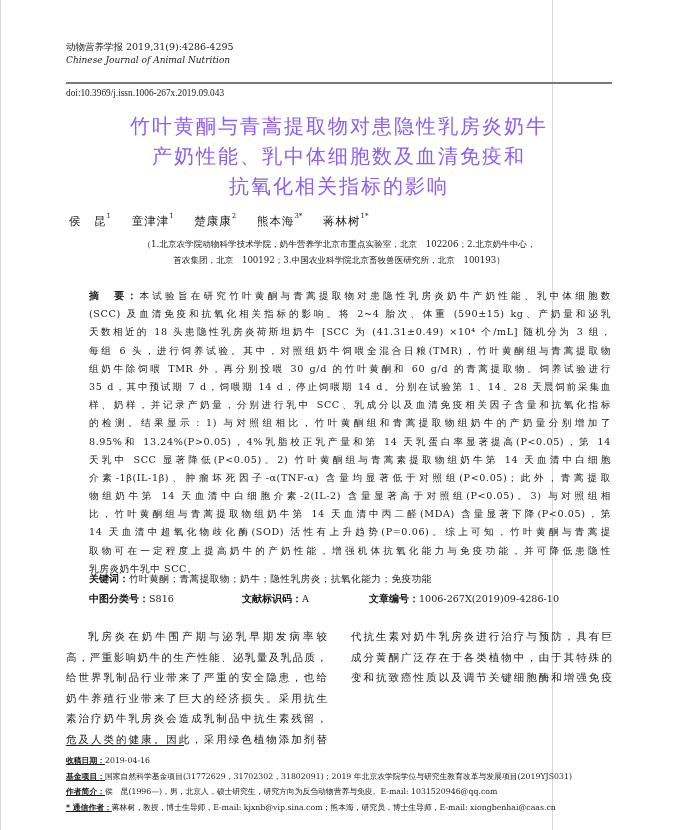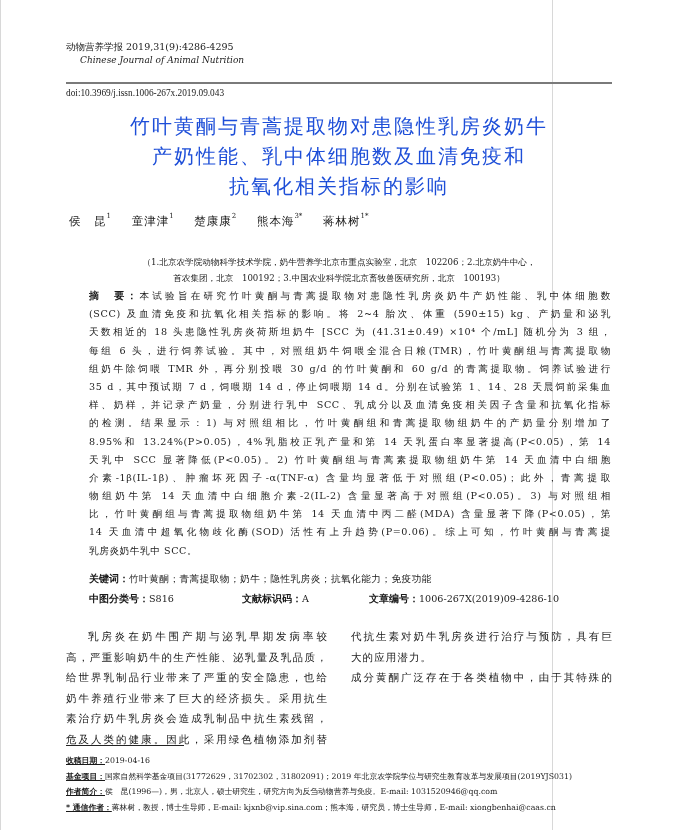--- a/index.html
+++ b/index.html
@@ -10,38 +10,38 @@
     color: #1a1a1a;
     position: relative;
   }
   .page {
     position: absolute; left: 0; top: 0; width: 553px; height: 830px;
     border-left: 1px solid #d8d8d8; border-right: 1px solid #d8d8d8;
     box-sizing: border-box;
   }
   .abs { position: absolute; }
   .journal-cn { left: 65px; top: 41px; font-size: 9.5px; letter-spacing: 0; white-space: nowrap; }
-  .journal-en { left: 65px; top: 55px; font-size: 9px; font-style: italic; white-space: nowrap; margin-left: 14px; }
+  .journal-en { left: 65px; top: 55px; font-size: 9px; font-style: italic; white-space: nowrap; }
   .rule { left: 65px; top: 82px; width: 546px; height: 2px; background: #7a7a7a; }
   .doi { left: 65px; top: 88px; font-family: Liberation Serif, serif; font-size: 9.3px; white-space: nowrap; }
   .title {
     left: 60px; top: 111px; width: 556px; text-align: center;
     font-family: "DejaVu Sans", "Liberation Sans", sans-serif;
-    font-size: 20px; line-height: 30px; letter-spacing: 2px; color: #1d4ed8;
+    font-size: 20px; line-height: 30px; letter-spacing: 2px; color: #8b5cf6;
   }
   .title div { white-space: nowrap; }
   .authors {
     left: 60px; top: 214px; width: 556px; 
     font-size: 11.5px; white-space: nowrap; letter-spacing: 1px;
   }
   .authors .author { margin: 0 8px; }
   .authors sup { font-size: 7px; vertical-align: top; position: relative; top: -2px; letter-spacing: 0; }
   .affil {
     left: 60px; top: 236px; width: 556px; text-align: center;
-    font-size: 8.6px; line-height: 16px; margin-top: 18px;
+    font-size: 8.6px; line-height: 16px;
   }
   .affil div { white-space: nowrap; }
   .abstract {
     left: 88px; top: 287px; width: 522px;
     font-size: 9.6px; line-height: 18.2px; text-align: justify;
     letter-spacing: 0.6px;
   }
   .abstract .line { white-space: nowrap; text-align-last: justify; display: block; height: 18.2px; overflow: hidden; }
   .abstract .line.last { text-align-last: left; }
   .label-strong { font-family: "DejaVu Sans", "Liberation Sans", sans-serif; font-weight: bold; font-size: 10px; letter-spacing: 0; }
@@ -98,20 +98,21 @@
     <span class="line">组奶牛除饲喂 TMR 外，再分别投喂 30 g/d 的竹叶黄酮和 60 g/d 的青蒿提取物。饲养试验进行</span>
     <span class="line">35 d，其中预试期 7 d，饲喂期 14 d，停止饲喂期 14 d。分别在试验第 1、14、28 天晨饲前采集血</span>
     <span class="line">样、奶样，并记录产奶量，分别进行乳中 SCC、乳成分以及血清免疫相关因子含量和抗氧化指标</span>
     <span class="line">的检测。结果显示：1) 与对照组相比，竹叶黄酮组和青蒿提取物组奶牛的产奶量分别增加了</span>
     <span class="line">8.95%和 13.24%(P&gt;0.05)，4%乳脂校正乳产量和第 14 天乳蛋白率显著提高(P&lt;0.05)，第 14</span>
     <span class="line">天乳中 SCC 显著降低(P&lt;0.05)。2) 竹叶黄酮组与青蒿素提取物组奶牛第 14 天血清中白细胞</span>
     <span class="line">介素-1β(IL-1β)、肿瘤坏死因子-α(TNF-α) 含量均显著低于对照组(P&lt;0.05)；此外，青蒿提取</span>
     <span class="line">物组奶牛第 14 天血清中白细胞介素-2(IL-2) 含量显著高于对照组(P&lt;0.05)。3) 与对照组相</span>
     <span class="line">比，竹叶黄酮组与青蒿提取物组奶牛第 14 天血清中丙二醛(MDA) 含量显著下降(P&lt;0.05)，第</span>
     <span class="line">14 天血清中超氧化物歧化酶(SOD) 活性有上升趋势(P=0.06)。综上可知，竹叶黄酮与青蒿提</span>
+    <span class="line">取物可在一定程度上提高奶牛的产奶性能，增强机体抗氧化能力与免疫功能，并可降低患隐性</span>
     <span class="line last">乳房炎奶牛乳中 SCC。</span>
   </div>
 
   <div class="abs kw">
     <span class="label-strong">关键词：</span><span>竹叶黄酮；青蒿提取物；奶牛；隐性乳房炎；抗氧化能力；免疫功能</span>
   </div>
 
   <div class="abs cls">
     <span class="item" style="left:0"><span class="label-strong">中图分类号：</span><span>S816</span></span>
     <span class="item" style="left:153px"><span class="label-strong">文献标识码：</span><span>A</span></span>
@@ -122,22 +123,22 @@
     <span class="line indent">乳房炎在奶牛围产期与泌乳早期发病率较</span>
     <span class="line">高，严重影响奶牛的生产性能、泌乳量及乳品质，</span>
     <span class="line">给世界乳制品行业带来了严重的安全隐患，也给</span>
     <span class="line">奶牛养殖行业带来了巨大的经济损失。采用抗生</span>
     <span class="line">素治疗奶牛乳房炎会造成乳制品中抗生素残留，</span>
     <span class="line">危及人类的健康。因此，采用绿色植物添加剂替</span>
   </div>
 
   <div class="abs col col-right">
     <span class="line">代抗生素对奶牛乳房炎进行治疗与预防，具有巨</span>
-    <span class="line last">大的应用潜力。</span>
     <span class="line">成分黄酮广泛存在于各类植物中，由于其特殊的</span>
+    <span class="line">变和抗致癌性质以及调节关键细胞酶和增强免疫</span>
   </div>
 
   <div class="abs fn-rule"></div>
 
   <div class="abs footnotes">
     <div><span class="fn-label">收稿日期：</span><span>2019-04-16</span></div>
     <div><span class="fn-label">基金项目：</span><span>国家自然科学基金项目(31772629，31702302，31802091)；2019 年北京农学院学位与研究生教育改革与发展项目(2019YJS031)</span></div>
     <div><span class="fn-label">作者简介：</span><span>侯　昆(1996—)，男，北京人，硕士研究生，研究方向为反刍动物营养与免疫。E-mail: 1031520946@qq.com</span></div>
     <div><span class="fn-label">* 通信作者：</span><span>蒋林树，教授，博士生导师，E-mail: kjxnb@vip.sina.com；熊本海，研究员，博士生导师，E-mail: xiongbenhai@caas.cn</span></div>
   </div>

